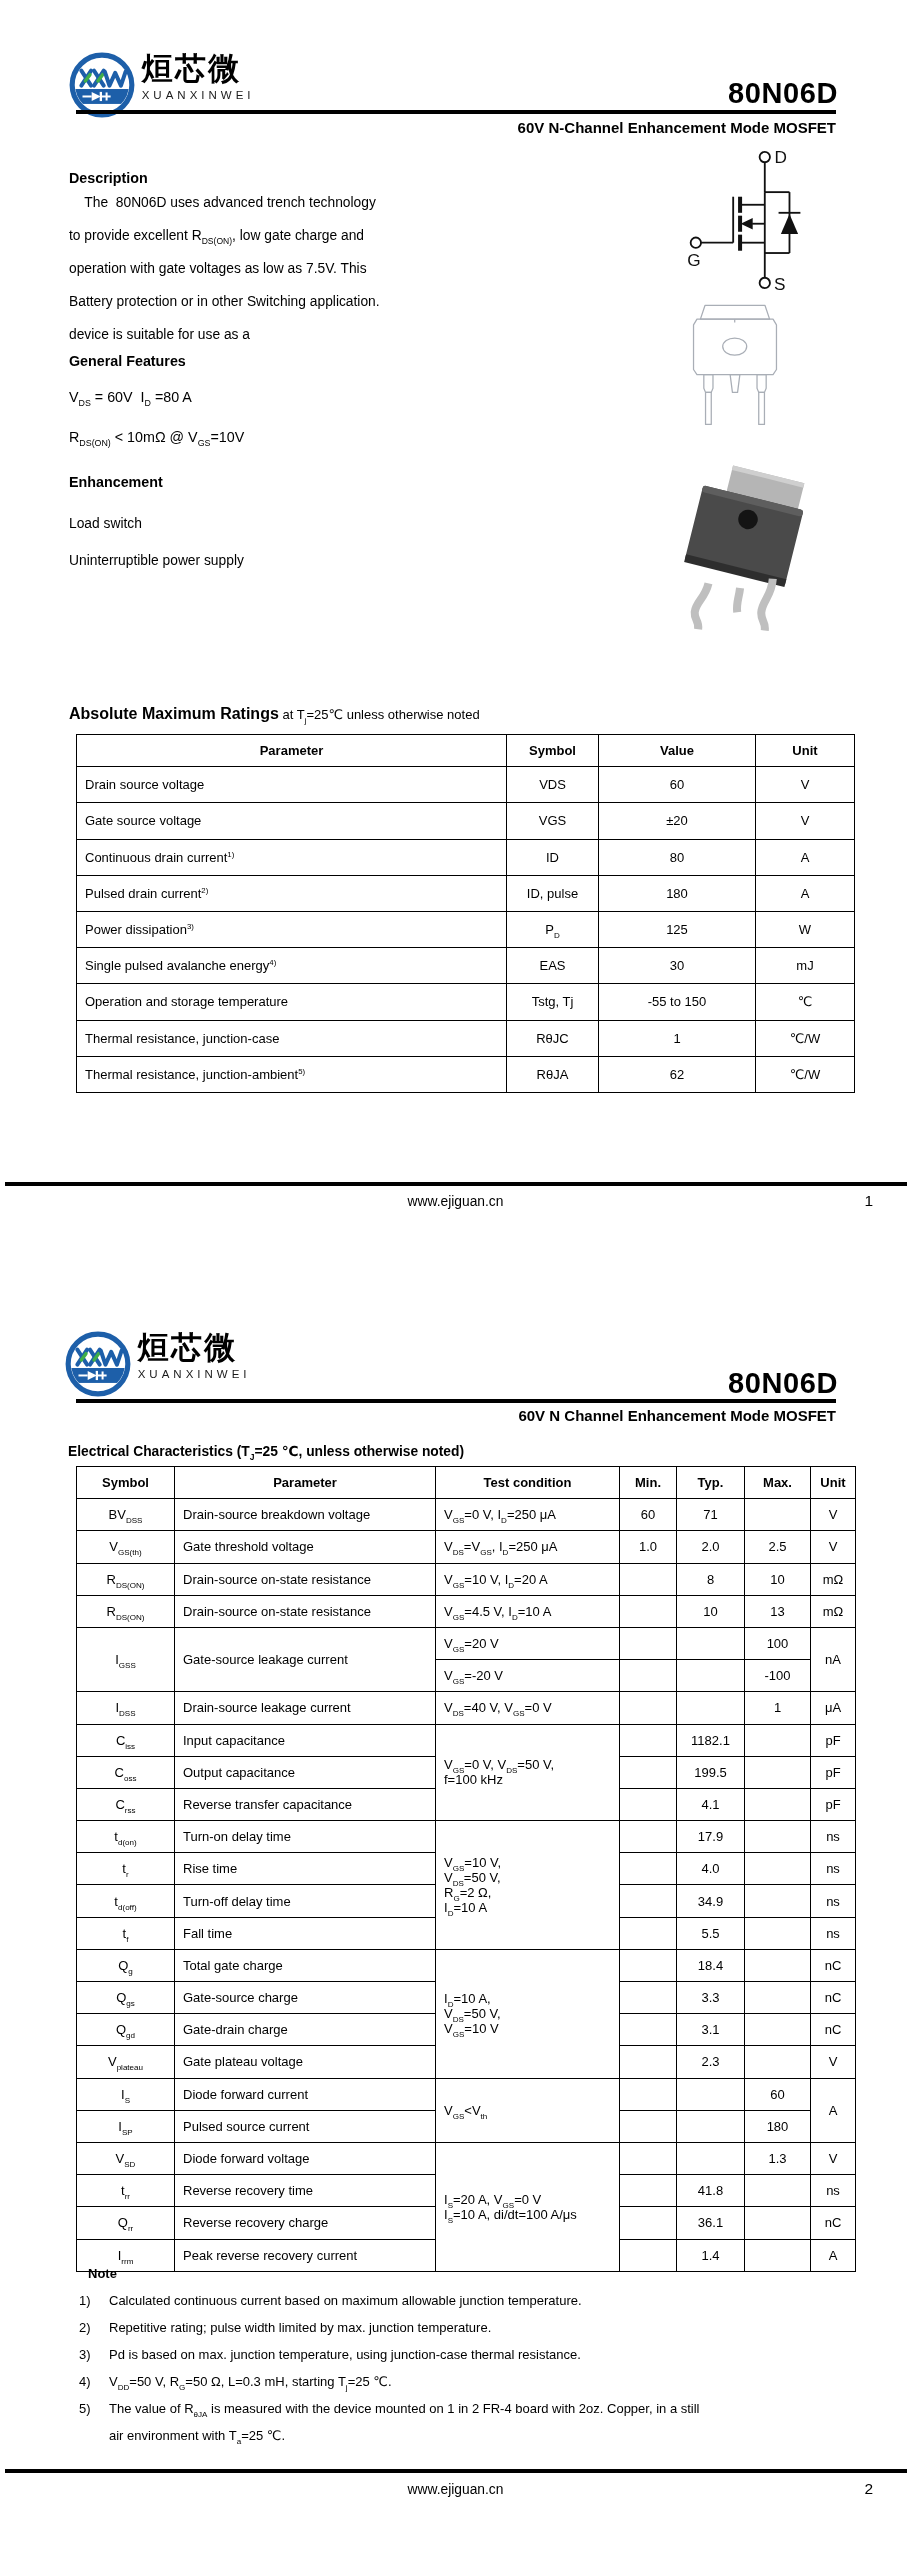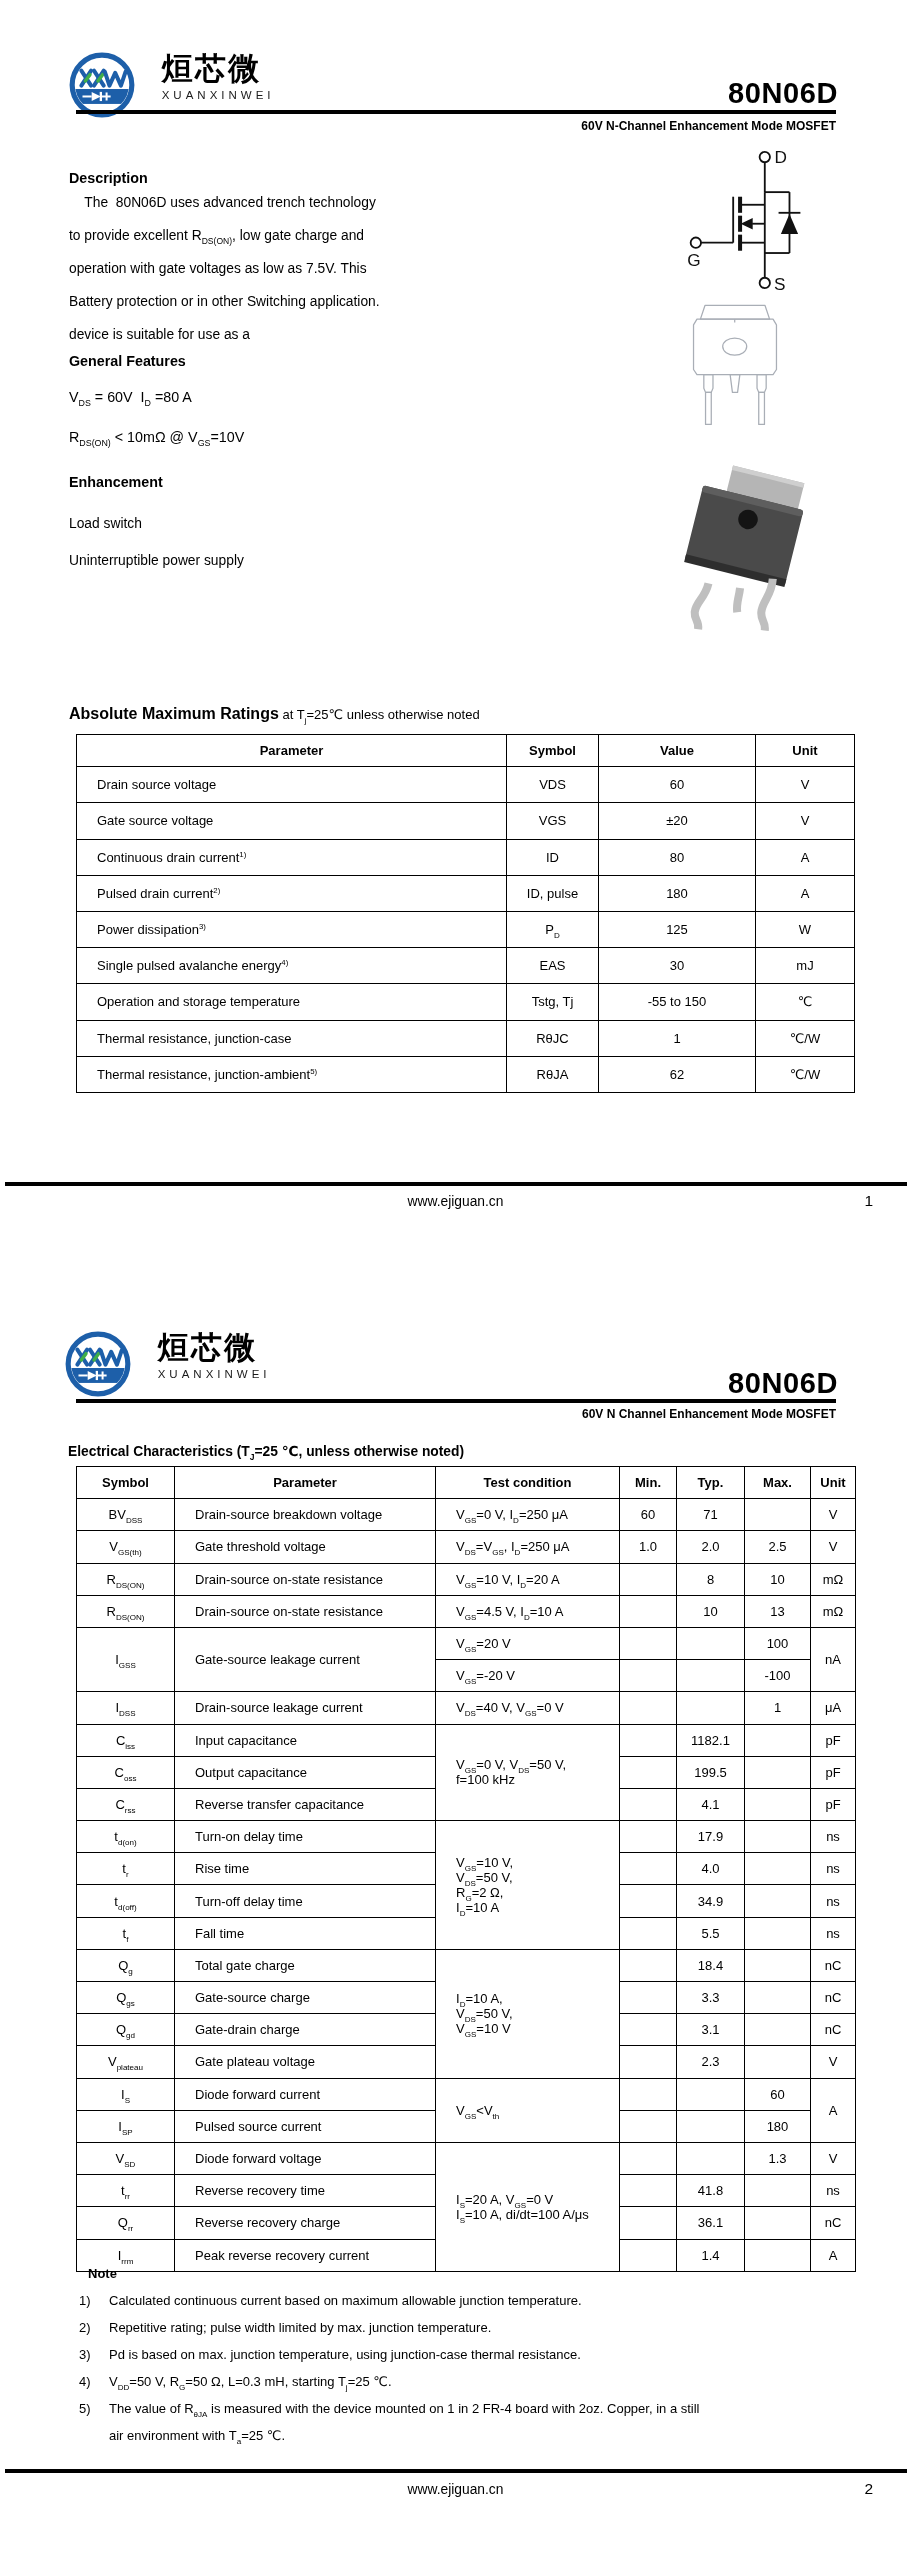--- a/index.html
+++ b/index.html
@@ -1,44 +1,44 @@
 <!DOCTYPE html>
 <html style="font-size:9.2px"><head>
 <meta charset="utf-8">
 <style>
   html,body{margin:0;padding:0;background:#fff;}
   .page{position:relative;width:911px;height:2576px;background:#fff;
         font-family:"Liberation Sans","DejaVu Sans",sans-serif;color:#000;overflow:hidden;}
   .abs{position:absolute;}
   .rule{background:#000;height:4px;}
   .pn{font-size:29px;font-weight:bold;text-align:right;letter-spacing:0.6px;}
-  .subtitle{font-size:12px;font-weight:bold;text-align:right;}
+  .subtitle{font-size:15px;font-weight:bold;text-align:right;}
   .h1{font-size:14.3px;font-weight:bold;}
   .dl{height:33px;font-size:13.8px;white-space:pre-wrap;}
   .gl{height:40px;font-size:14.3px;white-space:pre-wrap;}
   .al{height:37px;font-size:13.8px;white-space:pre-wrap;}
   .amr-b{font-size:16px;font-weight:bold;}
   .amr-n{font-size:13px;}
   .ec-h{font-size:13.8px;font-weight:bold;}
   table{border-collapse:collapse;table-layout:fixed;}
   .dtab td,.dtab th{border:1.7px solid #000;font-size:13px;text-align:center;vertical-align:middle;padding:1.1px 3.4px;overflow:hidden;}
   .dtab th{font-weight:bold;}
   .amr th{height:29px;}
   .amr td{height:33px;}
   .ec th{height:29px;}
   .ec td{height:29px;}
-  td.l{text-align:left;padding-left:20px;}
+  td.l{text-align:left;padding-left:8px;}
   sub{font-size:62%;line-height:0;}
   sup{font-size:60%;line-height:0;}
   .footer-url{width:911px;text-align:center;font-size:13.8px;}
   .footer-page{font-size:15.5px;}
   .note-row{display:flex;font-size:13px;line-height:27px;}
   .note-num{flex:0 0 30px;}
   .note-text{flex:1;}
-  .logo{display:flex;align-items:flex-start;gap:20px;}
+  .logo{display:flex;align-items:flex-start;}
   .logo-text{margin-left:5.7px;}
   .logo-cn{font-size:31px;font-weight:bold;letter-spacing:2.3px;line-height:1.25;}
   .logo-en{font-size:11.5px;letter-spacing:4px;color:#1a1a1a;margin-top:0px;font-weight:500;}
 </style>
 </head>
 <body>
 
 <div class="page">
 
   <div class="abs logo" style="left:68px;top:50px;">

